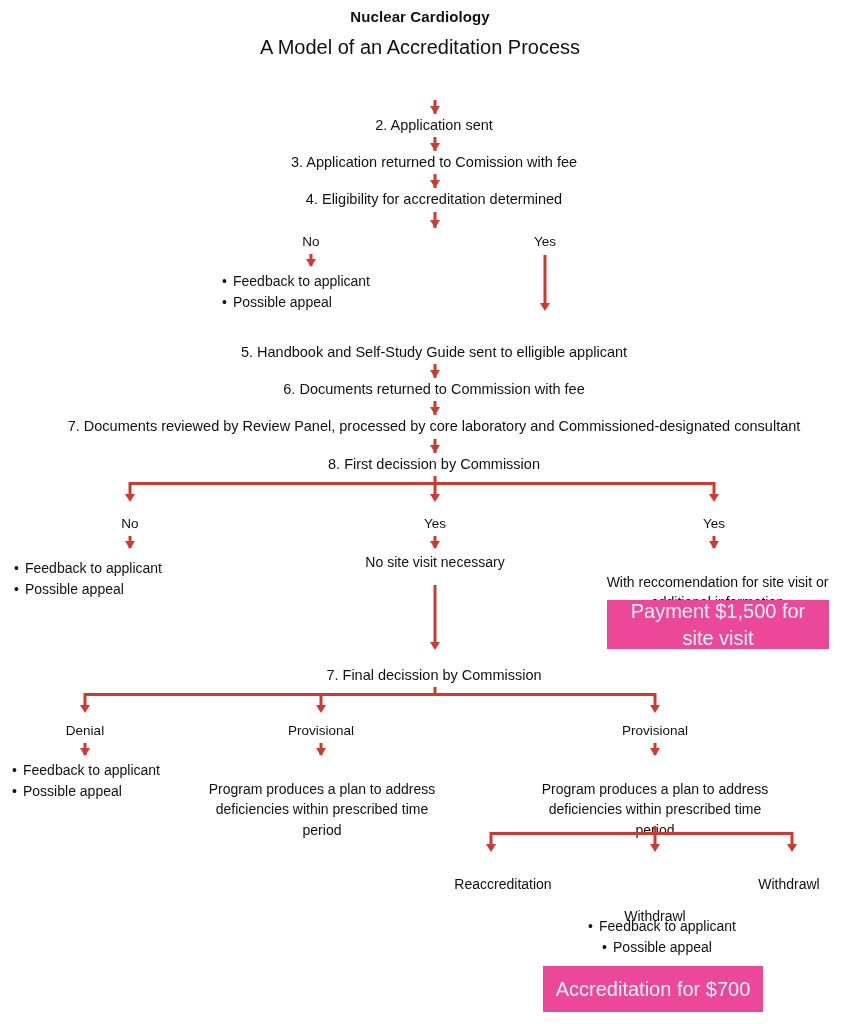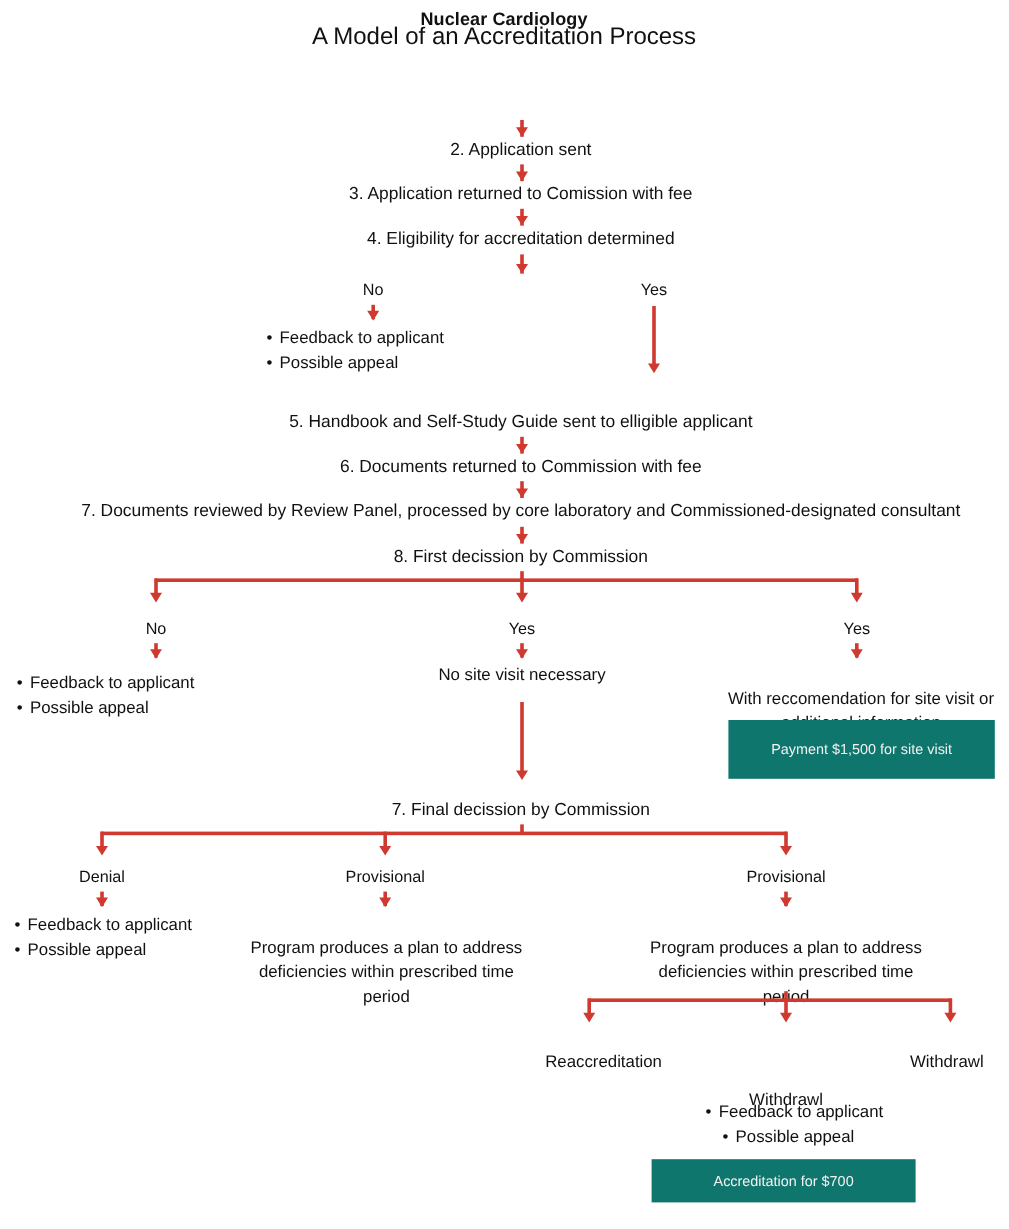--- a/index.html
+++ b/index.html
@@ -22,32 +22,32 @@
   ul.bullets li::before{content:"\2022";display:inline-block;width:11px;}
   .bullets-left{position:absolute;text-align:left;}
   .bullets-ctr{position:absolute;transform:translateX(-50%);text-align:left;}
   
   .vline{position:absolute;background:#d0392f;width:3px;transform:translateX(-50%);}
   .hline{position:absolute;background:#d0392f;height:3px;}
   .ahead{position:absolute;width:0;height:0;transform:translateX(-50%);
          border-left:5.5px solid transparent;border-right:5.5px solid transparent;
          border-top:8px solid #d0392f;}
   
-  .darkbox{position:absolute;background:#0f766e;color:#f2f2f2;
+  .darkbox{position:absolute;background:#ec4899;color:#f2f2f2;
            display:flex;align-items:center;justify-content:center;
-           text-align:center;font-size:12px;line-height:1.35;
+           text-align:center;font-size:20px;line-height:1.35;
            transform:translateX(-50%);padding:4px 8px;box-sizing:border-box;}
 </style>
 </head>
 <body>
 
 <div class="canvas">
 
   <div class="ctr title1" style="left:420px;top:8px;">Nuclear Cardiology</div>
-  <div class="ctr title2" style="left:420px;top:20px;">A Model of an Accreditation Process</div>
+  <div class="ctr title2" style="left:420px;top:36px;">A Model of an Accreditation Process</div>
 
   <div class="vline" style="left:435px;top:100px;height:14px;"></div>
   <div class="ahead" style="left:435px;top:106px;"></div>
 
   <div class="ctr step" style="left:434px;top:117px;">2. Application sent</div>
   <div class="vline" style="left:435px;top:137px;height:14px;"></div>
   <div class="ahead" style="left:435px;top:143px;"></div>
 
   <div class="ctr step" style="left:434px;top:154px;">3. Application returned to Comission with fee</div>
   <div class="vline" style="left:435px;top:174px;height:14px;"></div>
@@ -153,15 +153,15 @@
 
   <div class="ctr node" style="left:503px;top:876px;">Reaccreditation</div>
   <div class="ctr node" style="left:655px;top:876px;margin-top:32px;">Withdrawl</div>
   <div class="ctr node" style="left:789px;top:876px;">Withdrawl</div>
 
   <ul class="bullets bullets-ctr" style="left:662px;top:916px;">
     <li>Feedback to applicant</li>
     <li style="padding-left:14px;">Possible appeal</li>
   </ul>
 
-  <div class="darkbox" style="left:653px;top:966px;width:220px;height:36px;">Accreditation for $700</div>
+  <div class="darkbox" style="left:653px;top:966px;width:220px;height:46px;">Accreditation for $700</div>
 
 </div>
 
 </body></html>

